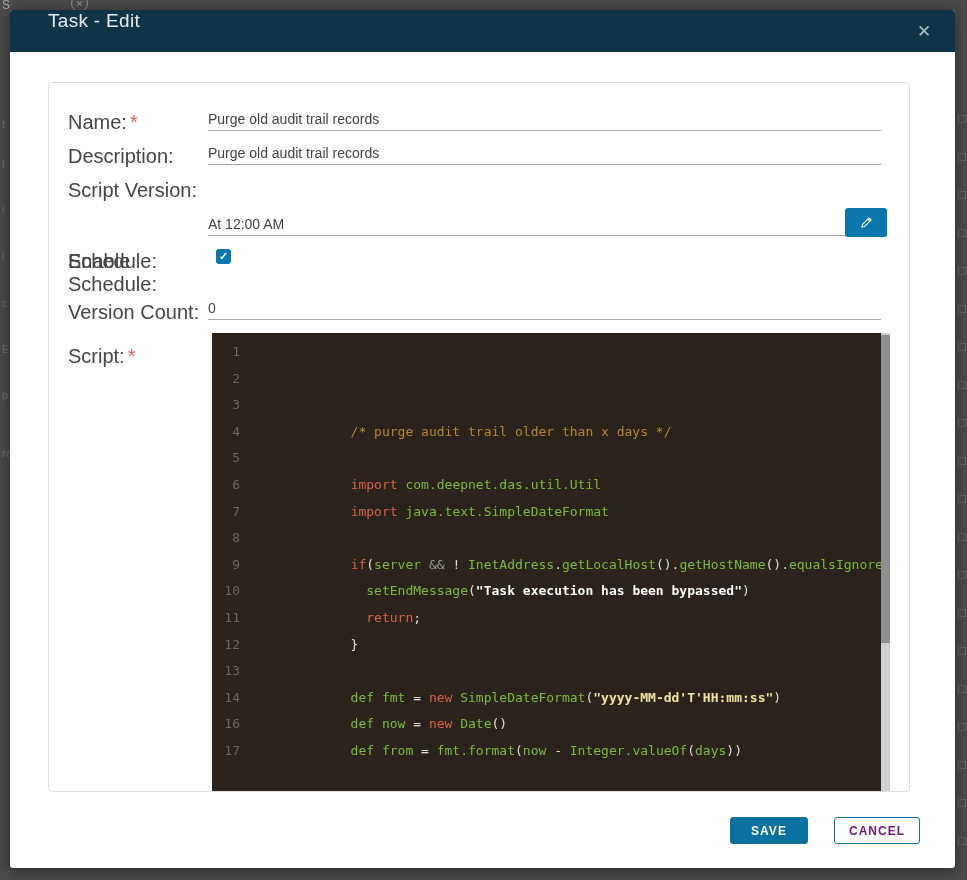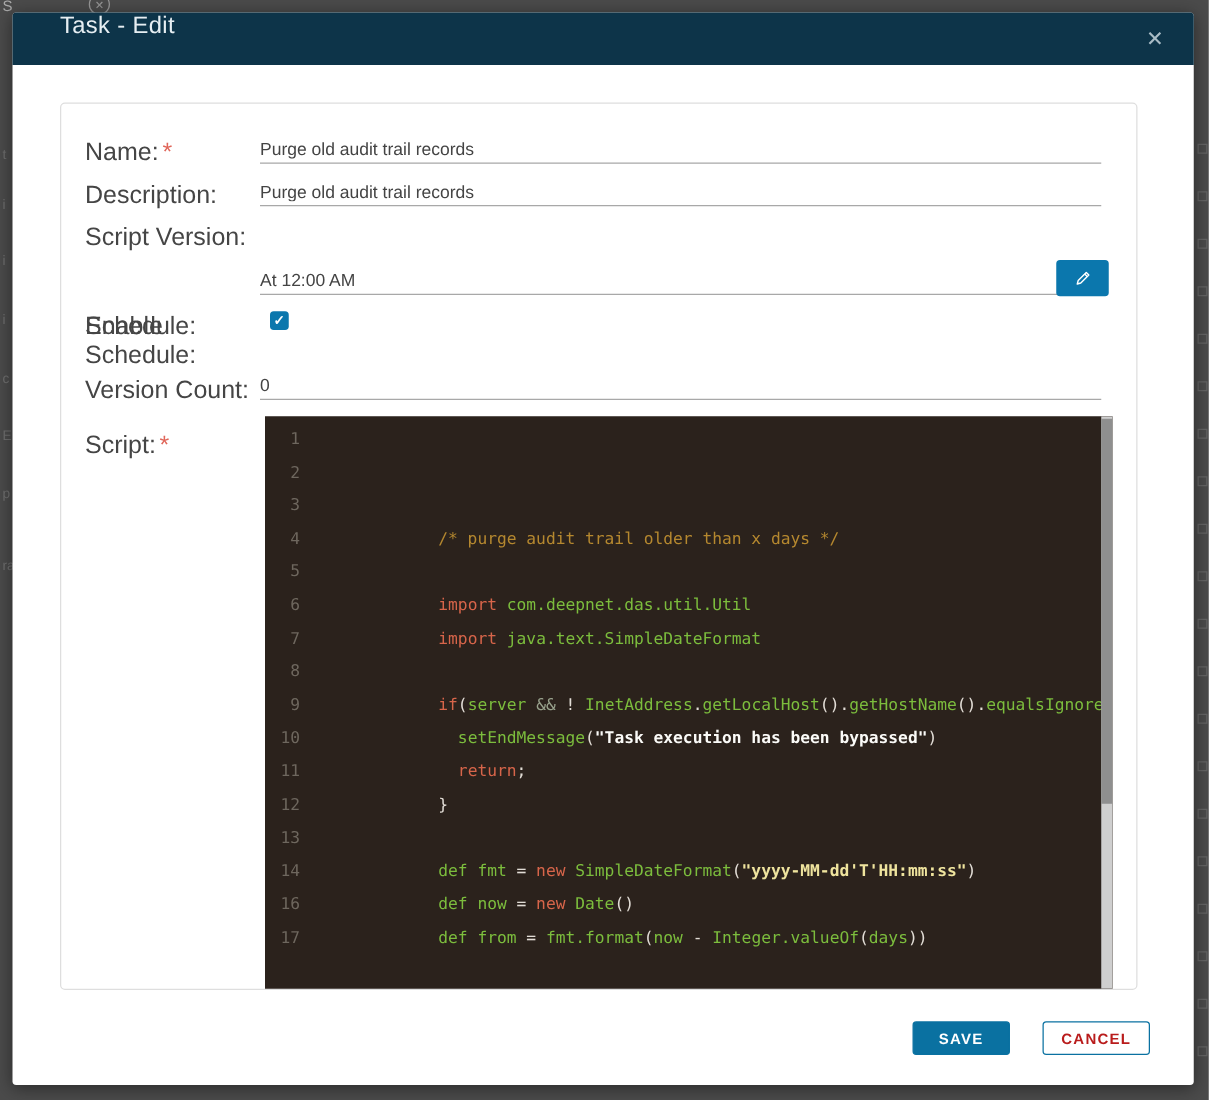--- a/index.html
+++ b/index.html
@@ -70,21 +70,21 @@
   .tk-y { color:#efe49e; font-weight:bold; }
 
   .code-scrollbar { position:absolute; right:0; top:0; width:9px; height:458px; background:#cfcfcf; }
   .code-scroll-thumb { position:absolute; top:2px; left:0; width:9px; height:308px; background:#8f8f8f; }
 
   
   .btn { position:absolute; top:807px; height:27px; font-size:12px; font-weight:bold;
     letter-spacing:1px; border-radius:3px; cursor:pointer;
     font-family:"Liberation Sans", sans-serif; display:flex; align-items:center; justify-content:center; }
   .btn-save { left:720px; width:78px; background:#0a71a1; color:#fff; border:1px solid #0a71a1; }
-  .btn-cancel { left:824px; width:86px; background:#fff; color:#b91c1c; border:1px solid #0a71a1; }
+  .btn-cancel { left:824px; width:86px; background:#fff; color:#701a75; border:1px solid #0a71a1; }
 </style>
 </head>
 <body>
 
 <div class="bg-layer">
   <span class="bg-tab">S</span>
   <span class="bg-chip">✕</span>
   <div id="bg-left">
       <span class="bg-frag" style="top: 118px;">t</span>
       <span class="bg-frag" style="top: 158px;">i</span>

